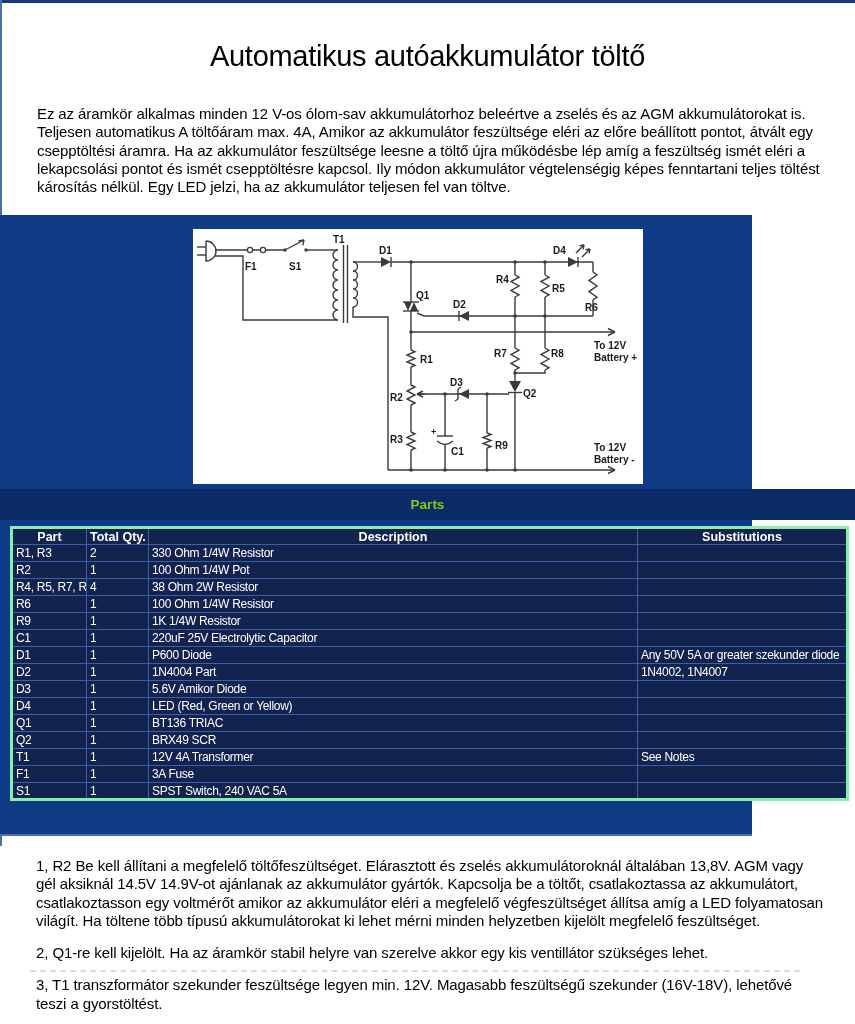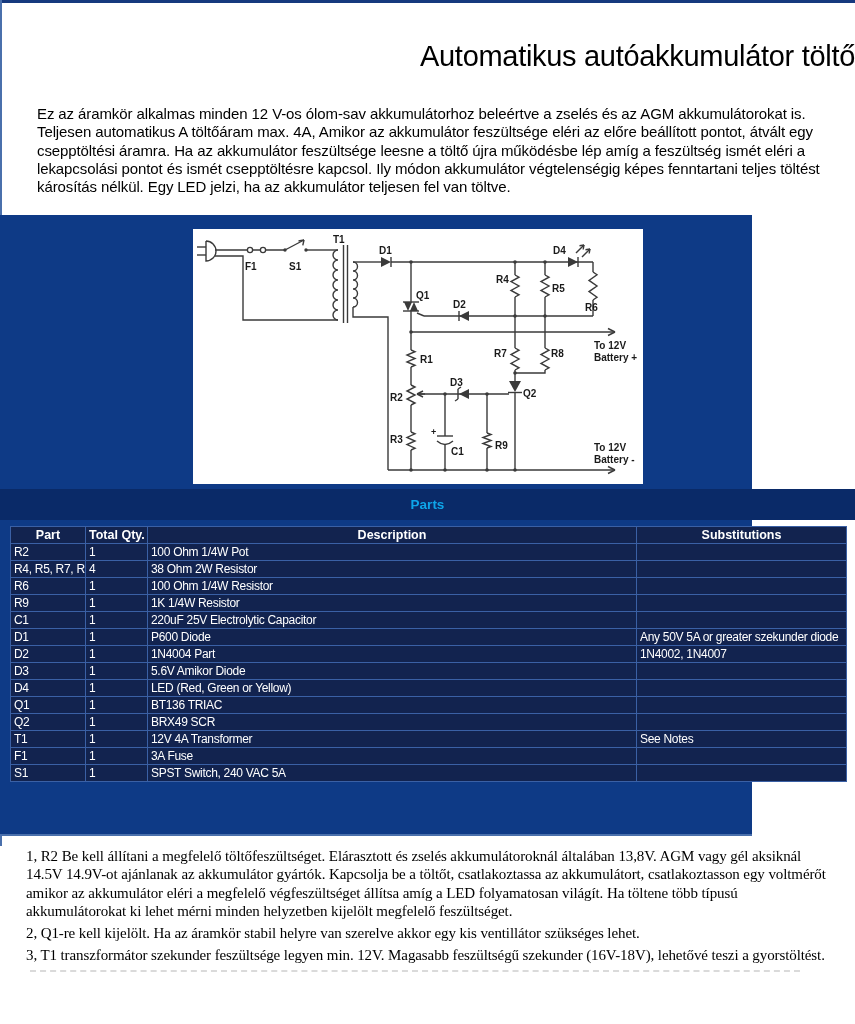--- a/index.html
+++ b/index.html
@@ -3,57 +3,57 @@
 <meta charset="utf-8">
 <style>
   html,body{margin:0;padding:0;}
   body{
     width:855px;height:1024px;position:relative;background:#ffffff;
     font-family:"Liberation Sans",sans-serif;color:#000;overflow:hidden;
   }
   .top-bar{position:absolute;top:0;left:0;width:855px;height:3px;background:#16397E;}
   .left-bar{position:absolute;top:0;left:0;width:2px;height:846px;background:#4A70AC;}
   .page-title{
-    position:absolute;top:40px;left:0;width:855px;margin:0;text-align:right;
+    position:absolute;top:40px;left:0;width:855px;margin:0;text-align:center;
     font-size:29px;font-weight:400;letter-spacing:-0.3px;color:#000;
   }
   .intro{
     position:absolute;top:92px;left:24px;width:812px;margin:13px;
     font-size:15px;line-height:18.3px;letter-spacing:-0.1px;
   }
   .blue-section{
     position:absolute;top:215px;left:0;width:752px;height:621px;
     background:#0E3A86;border-bottom:2px solid #4A70AC;box-sizing:border-box;
   }
   .schematic-box{
     position:absolute;top:14px;left:193px;width:450px;height:255px;background:#ffffff;
   }
   .schematic-box svg{display:block;}
   .parts-band{
     position:absolute;top:274px;left:0;width:855px;height:31px;background:#0A2A68;
-    color:#0ea5e9;font-weight:bold;font-size:13.5px;text-align:center;line-height:31px;
+    color:#84cc16;font-weight:bold;font-size:13.5px;text-align:center;line-height:31px;
   }
   .parts-table-wrap{position:absolute;top:311px;left:10px;}
   table.parts{
     border-collapse:collapse;width:836px;table-layout:fixed;
-    border:1px solid #86efac;
+    border:3px solid #86efac;
   }
   table.parts th, table.parts td{
     border:1px solid #3A60A5;background:#12234F;color:#ffffff;
     height:17px;padding:0 3px;overflow:hidden;white-space:nowrap;box-sizing:border-box;
   }
   table.parts th{font-size:12.5px;font-weight:bold;text-align:center;}
   table.parts td{font-size:12px;text-align:left;letter-spacing:-0.3px;}
   table.parts td.tight{font-size:10.8px;letter-spacing:-0.2px;}
   .col-part{width:75px;} .col-qty{width:62px;} .col-desc{width:489px;} .col-subs{width:210px;}
   .notes{
     position:absolute;top:843px;left:22px;width:816px;
     font-size:15px;line-height:18.3px;letter-spacing:-0.1px;
   }
-  .notes p{margin:4px;font-family:Liberation Serif, serif;}
+  .notes p{margin:14px;}
   .clipped-remnant{
     position:absolute;top:970px;left:30px;width:770px;height:0;
     border-top:2px dashed #dadada;
   }
   svg text{font-family:"Liberation Sans",sans-serif;font-size:10px;font-weight:bold;fill:#1a1a1a;}
   svg text.small{font-size:9px;}
 </style>
 </head>
 <body>
 
@@ -203,20 +203,26 @@
       <thead>
           <tr>
             <th>Part</th>
             <th>Total Qty.</th>
             <th>Description</th>
             <th>Substitutions</th>
           </tr>
         </thead>
       <tbody>
           <tr>
+            <td>R1, R3</td>
+            <td>2</td>
+            <td>330 Ohm 1/4W Resistor</td>
+            <td></td>
+          </tr>
+          <tr>
             <td>R2</td>
             <td>1</td>
             <td>100 Ohm 1/4W Pot</td>
             <td></td>
           </tr>
           <tr>
             <td>R4, R5, R7, R8</td>
             <td>4</td>
             <td>38 Ohm 2W Resistor</td>
             <td></td>

